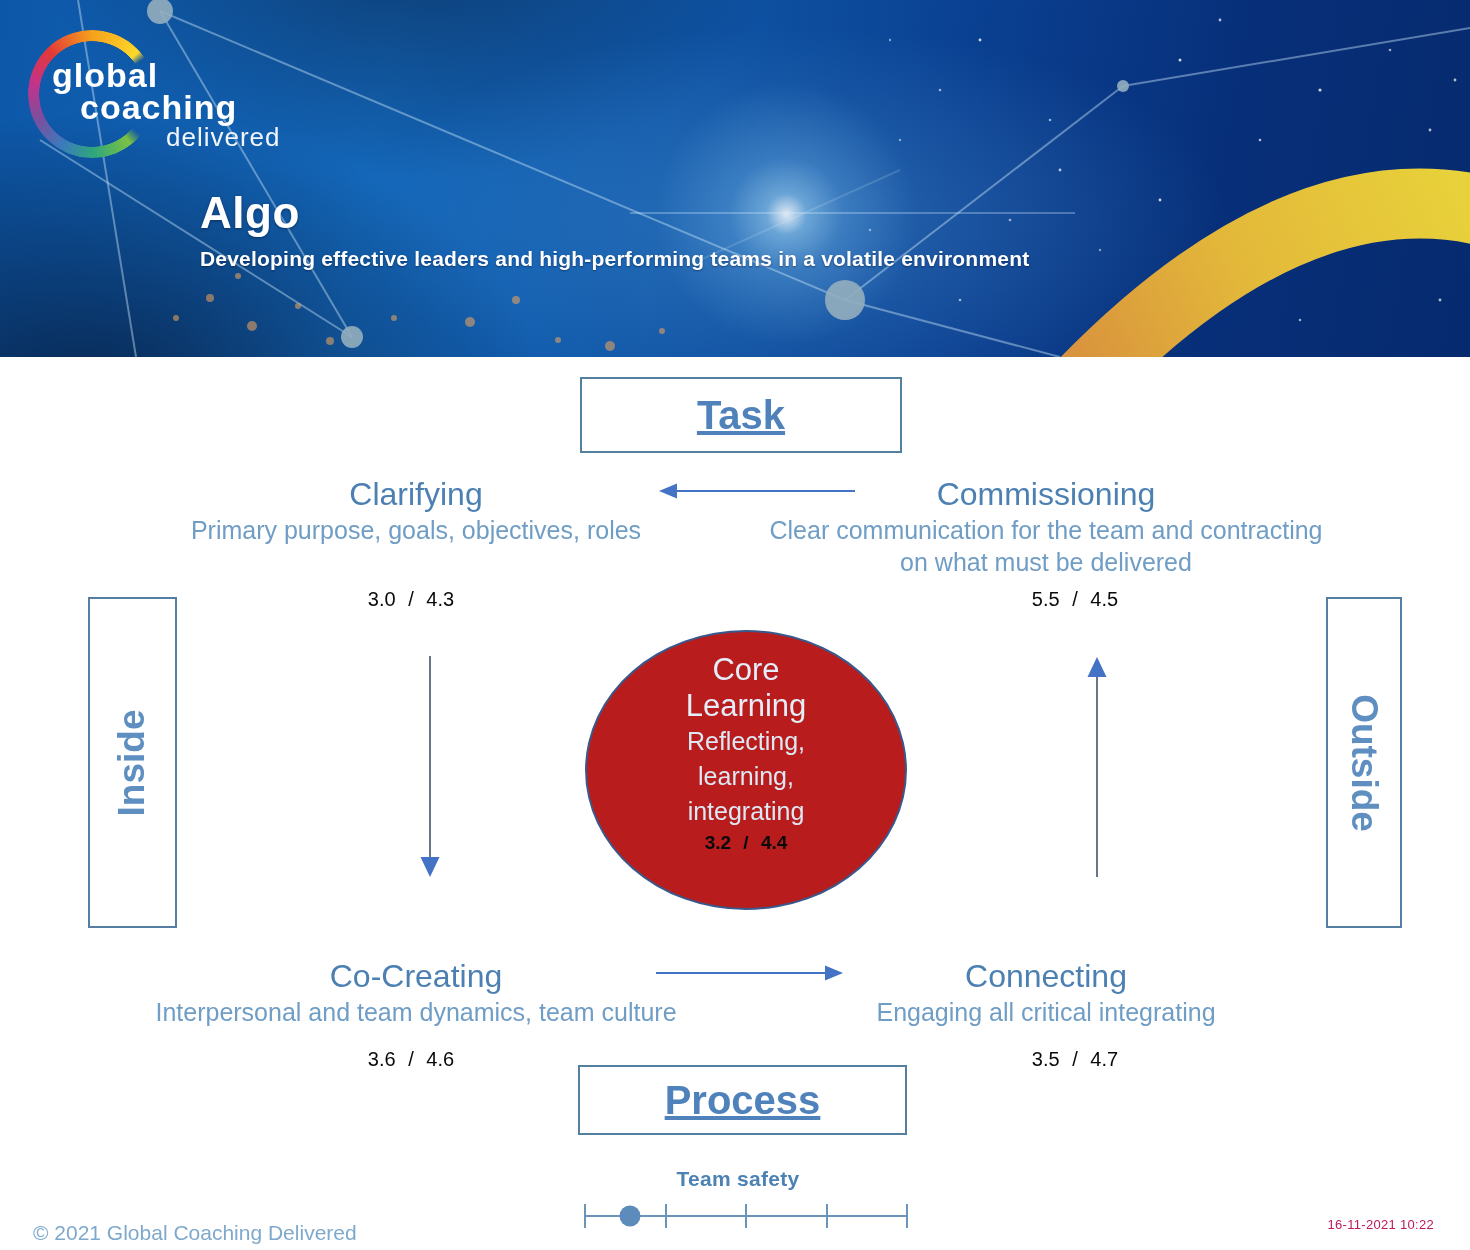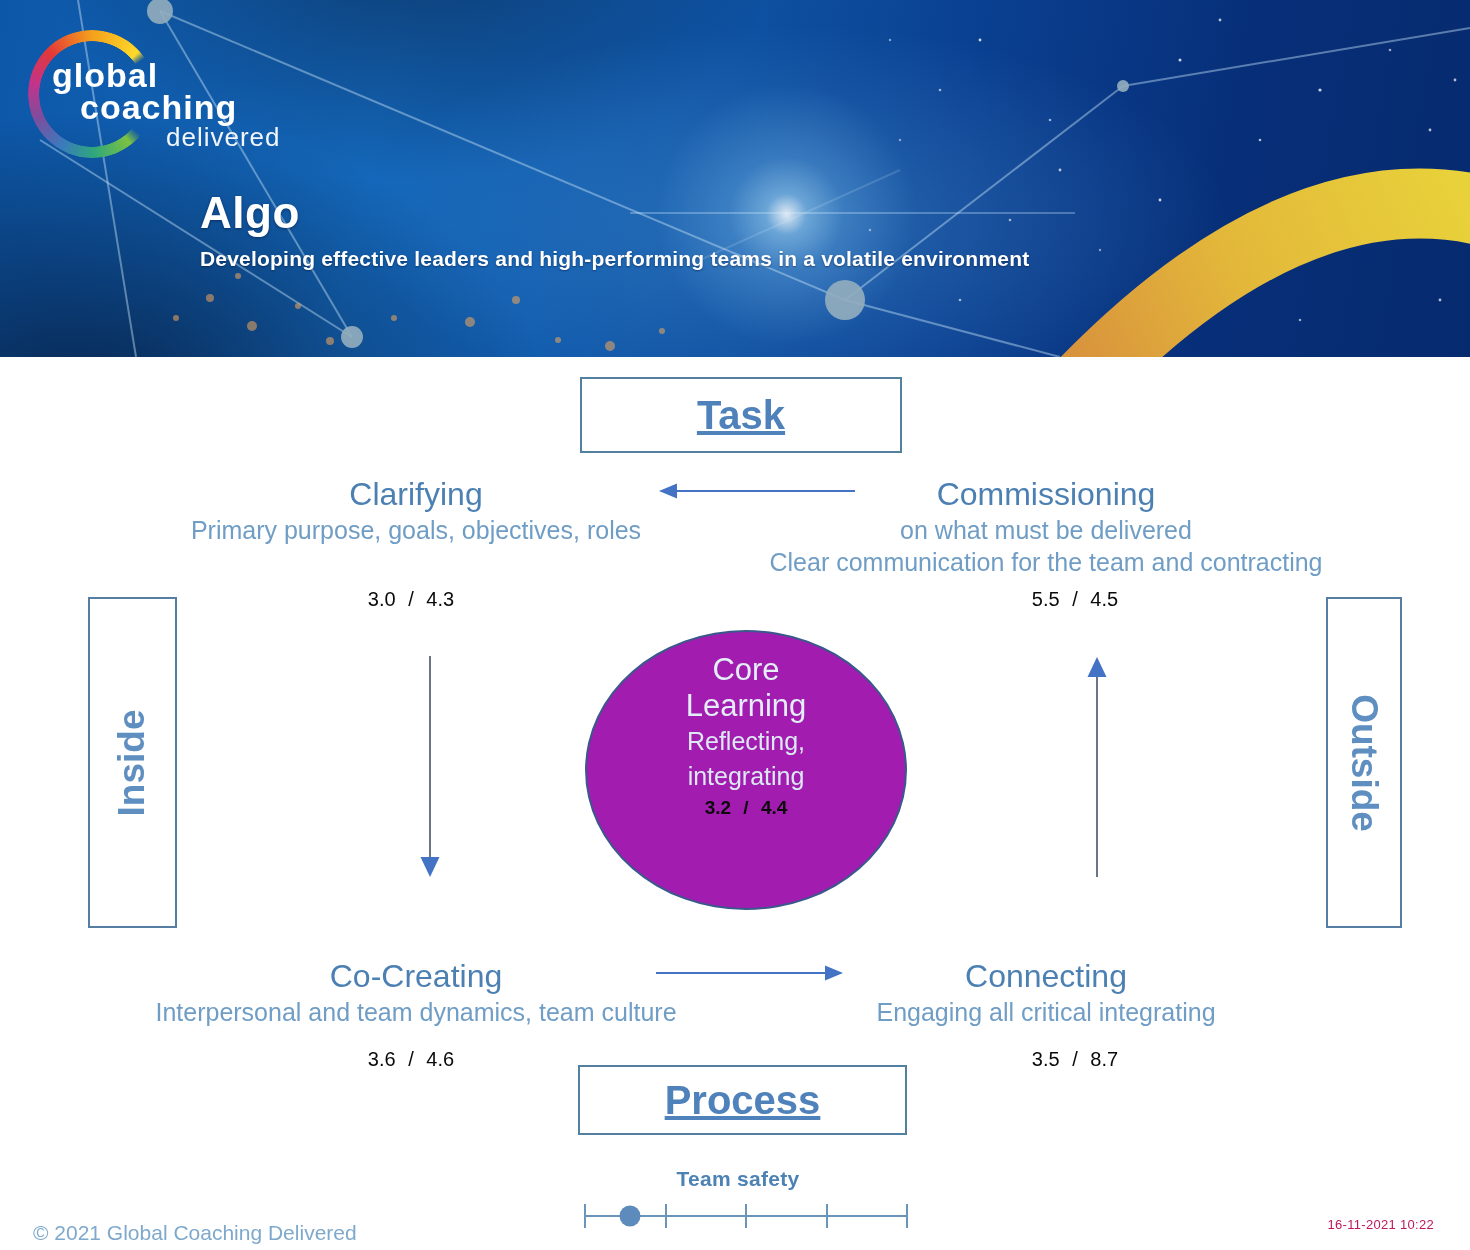--- a/index.html
+++ b/index.html
@@ -55,21 +55,21 @@
   .q-conn{left:736px;top:956px;width:620px;}
 
   .score{position:absolute;text-align:center;font-size:20px;font-weight:normal;color:#0a0a0a;word-spacing:7px;}
   .s-clar{left:106px;top:588px;width:610px;}
   .s-comm{left:765px;top:588px;width:620px;}
   .s-cocr{left:106px;top:1048px;width:610px;}
   .s-conn{left:765px;top:1048px;width:620px;}
 
   
   .core{position:absolute;left:585px;top:630px;width:322px;height:280px;border-radius:50%;
-        background:#a21caf;border:2px solid #39598c;box-sizing:border-box;text-align:center;padding-top:20px;}
+        background:#b91c1c;border:2px solid #39598c;box-sizing:border-box;text-align:center;padding-top:20px;}
   .core-title{color:#e3eef8;font-size:31px;line-height:36px;}
   .core-desc{color:#dce9f4;font-size:25px;line-height:35px;}
   .core-score{color:#0a0a0a;font-size:19px;font-weight:bold;word-spacing:7px;margin-top:3px;}
 
   
   .arrows{position:absolute;left:0;top:0;pointer-events:none;}
 
   
   .safety-label{position:absolute;left:428px;top:1167px;width:620px;text-align:center;
                 color:#4d82b4;font-size:21px;font-weight:bold;letter-spacing:0.3px;}
@@ -208,41 +208,42 @@
   </div>
 
   <div class="quad q-clar">
     <div class="quad-title">Clarifying</div>
     <div class="quad-desc">Primary purpose, goals, objectives, roles</div>
   </div>
   <div class="score s-clar">3.0 / 4.3</div>
 
   <div class="quad q-comm">
     <div class="quad-title">Commissioning</div>
+    <div class="quad-desc wrapline">Clear communication for the team and contracting</div>
     <div class="quad-desc wrapline">on what must be delivered</div>
-    <div class="quad-desc wrapline">Clear communication for the team and contracting</div>
   </div>
   <div class="score s-comm">5.5 / 4.5</div>
 
   <div class="quad q-cocr">
     <div class="quad-title">Co-Creating</div>
     <div class="quad-desc">Interpersonal and team dynamics, team culture</div>
   </div>
   <div class="score s-cocr">3.6 / 4.6</div>
 
   <div class="quad q-conn">
     <div class="quad-title">Connecting</div>
     <div class="quad-desc">Engaging all critical integrating</div>
   </div>
-  <div class="score s-conn">3.5 / 8.7</div>
+  <div class="score s-conn">3.5 / 4.7</div>
 
   <div class="core">
     <div class="core-title">Core</div>
     <div class="core-title">Learning</div>
     <div class="core-desc">Reflecting,</div>
+    <div class="core-desc">learning,</div>
     <div class="core-desc">integrating</div>
     <div class="core-score">3.2 / 4.4</div>
   </div>
 
   <div class="safety-label">Team safety</div>
   <div class="track">
     <div class="track-line"></div>
     <div class="tick t0"></div>
     <div class="tick t1"></div>
     <div class="tick t2"></div>

